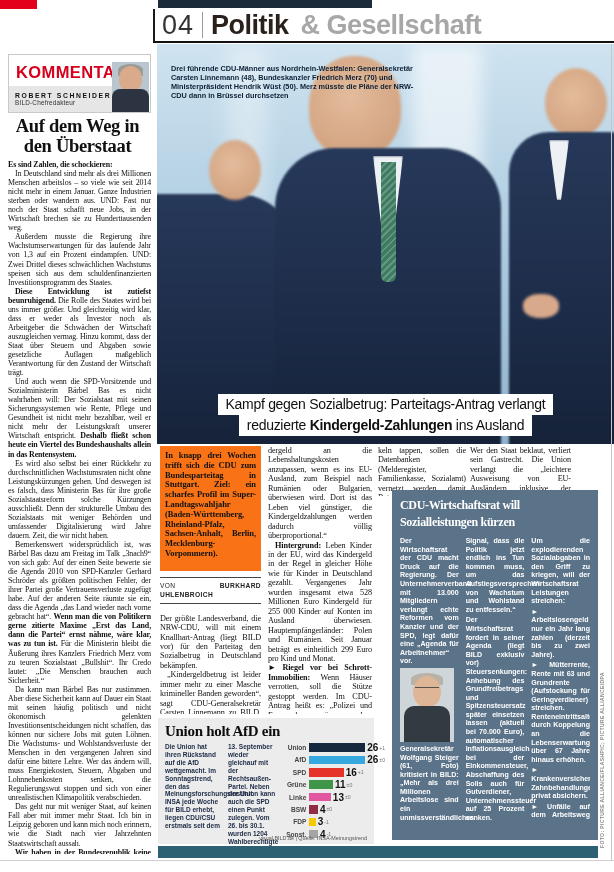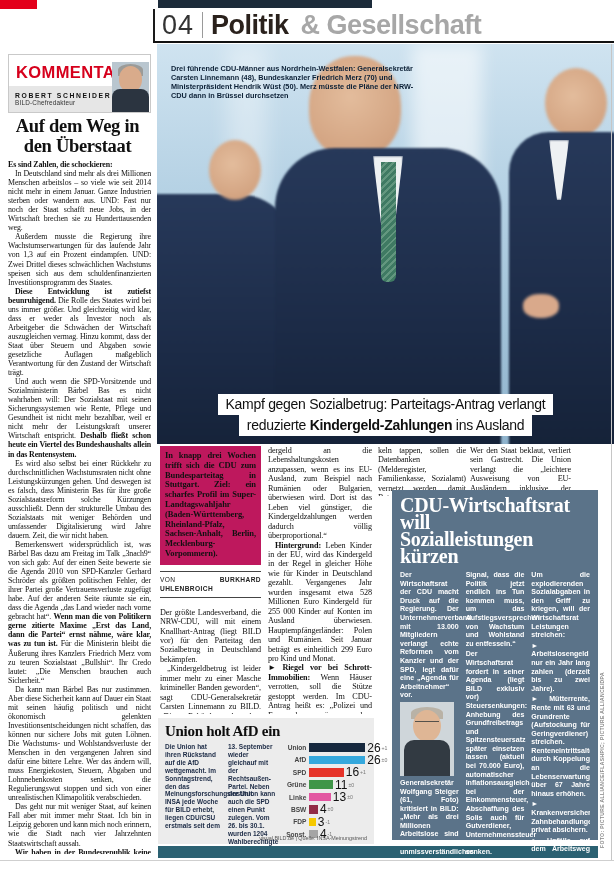--- a/index.html
+++ b/index.html
@@ -66,45 +66,45 @@
   .ph-bar{display:inline-block;background:#fff;color:#101010;font-size:14px;letter-spacing:-.3px;
           padding:1px 8px 2px;line-height:18px;}
 
   
   .bodycol{font-family:"Liberation Serif",serif;font-size:8.2px;line-height:9.45px;color:#111;
            text-align:justify;letter-spacing:-.1px;overflow:hidden;}
   .col1{left:160px;top:446px;width:101px;height:268px;}
   .col2{left:268px;top:446px;width:104px;height:268px;}
   .col3{left:378px;top:446px;width:88px;height:50px;}
   .col4{left:470px;top:446px;width:101px;height:52px;}
-  .intro-box{background:#be185d;padding:5px 5px 6px;font-weight:700;font-size:8.5px;line-height:9.8px;}
+  .intro-box{background:#f97316;padding:5px 5px 12px;font-weight:700;font-size:8.5px;line-height:9.8px;}
   .byline{margin-top:6px;border-top:1px solid #444;border-bottom:1px solid #444;
           padding:3px 0;font-family:"Liberation Sans",sans-serif;font-size:6.6px;letter-spacing:.4px;color:#222;}
   .byline .nm{font-weight:700;}
   .col1 .txt{margin-top:10px;}
 
   
   .poll{left:158px;top:718px;width:216px;height:126px;background:#ececec;box-sizing:border-box;padding:5px 7px;}
   .poll-title{font-family:"Liberation Serif",serif;font-weight:900;font-size:15px;color:#0d0d0d;letter-spacing:-.3px;}
   .poll-flex{display:flex;margin-top:3px;}
   .poll-txt{width:55px;font-size:6.5px;line-height:7.9px;font-weight:700;color:#1b2a45;text-align:left;}
   .poll-sep{width:1px;background:#bdbdbd;margin:0 4px;}
   .poll-chart{flex:1;padding-left:3px;}
   .prow{display:flex;align-items:center;height:9px;margin-bottom:3.4px;}
   .plabel{width:25px;text-align:right;font-size:6.6px;font-weight:700;color:#444;padding-right:3px;flex:none;}
   .pbar{height:8.5px;flex:none;}
-  .pval{font-size:12px;font-weight:400;color:#111;margin-left:2px;}
+  .pval{font-size:10px;font-weight:700;color:#111;margin-left:2px;}
   .pchg{font-size:5.2px;color:#777;margin-left:1px;}
   .poll-src{position:absolute;right:7px;bottom:3px;font-size:5.4px;color:#555;}
 
   .teal-bar{left:158px;top:846px;width:440px;height:12px;background:#2b6172;}
 
   
   .wbox{left:392px;top:490px;width:206px;height:350px;background:#5b7389;box-sizing:border-box;padding:7px 8px;}
-  .wbox-title{font-family:"Liberation Serif",serif;font-weight:900;color:#fff;font-size:20px;
+  .wbox-title{font-family:"Liberation Serif",serif;font-weight:900;color:#fff;font-size:12px;
               line-height:17px;letter-spacing:-.3px;margin-bottom:6px;}
   .wcols{column-count:3;column-gap:7px;font-size:7.05px;line-height:8.6px;font-weight:700;color:#fff;
          text-align:justify;height:288px;overflow:hidden;}
   .wcols p{margin:0 0 2px;}
   .wphoto{width:54px;height:74px;background:#cfd6da;position:relative;overflow:hidden;margin:2px 0 3px;}
   .wp-head{position:absolute;left:13px;top:8px;width:28px;height:32px;border-radius:50%;background:#dfb695;}
   .wp-hairL{position:absolute;left:11px;top:5px;width:32px;height:12px;border-radius:50% 50% 0 0;background:#b9b2a6;}
   .wp-glasses{position:absolute;left:15px;top:19px;width:24px;height:5px;border-top:1.5px solid #55514b;}
   .wp-body{position:absolute;left:4px;top:38px;width:46px;height:36px;border-radius:10px 10px 0 0;background:#323a42;}
 

